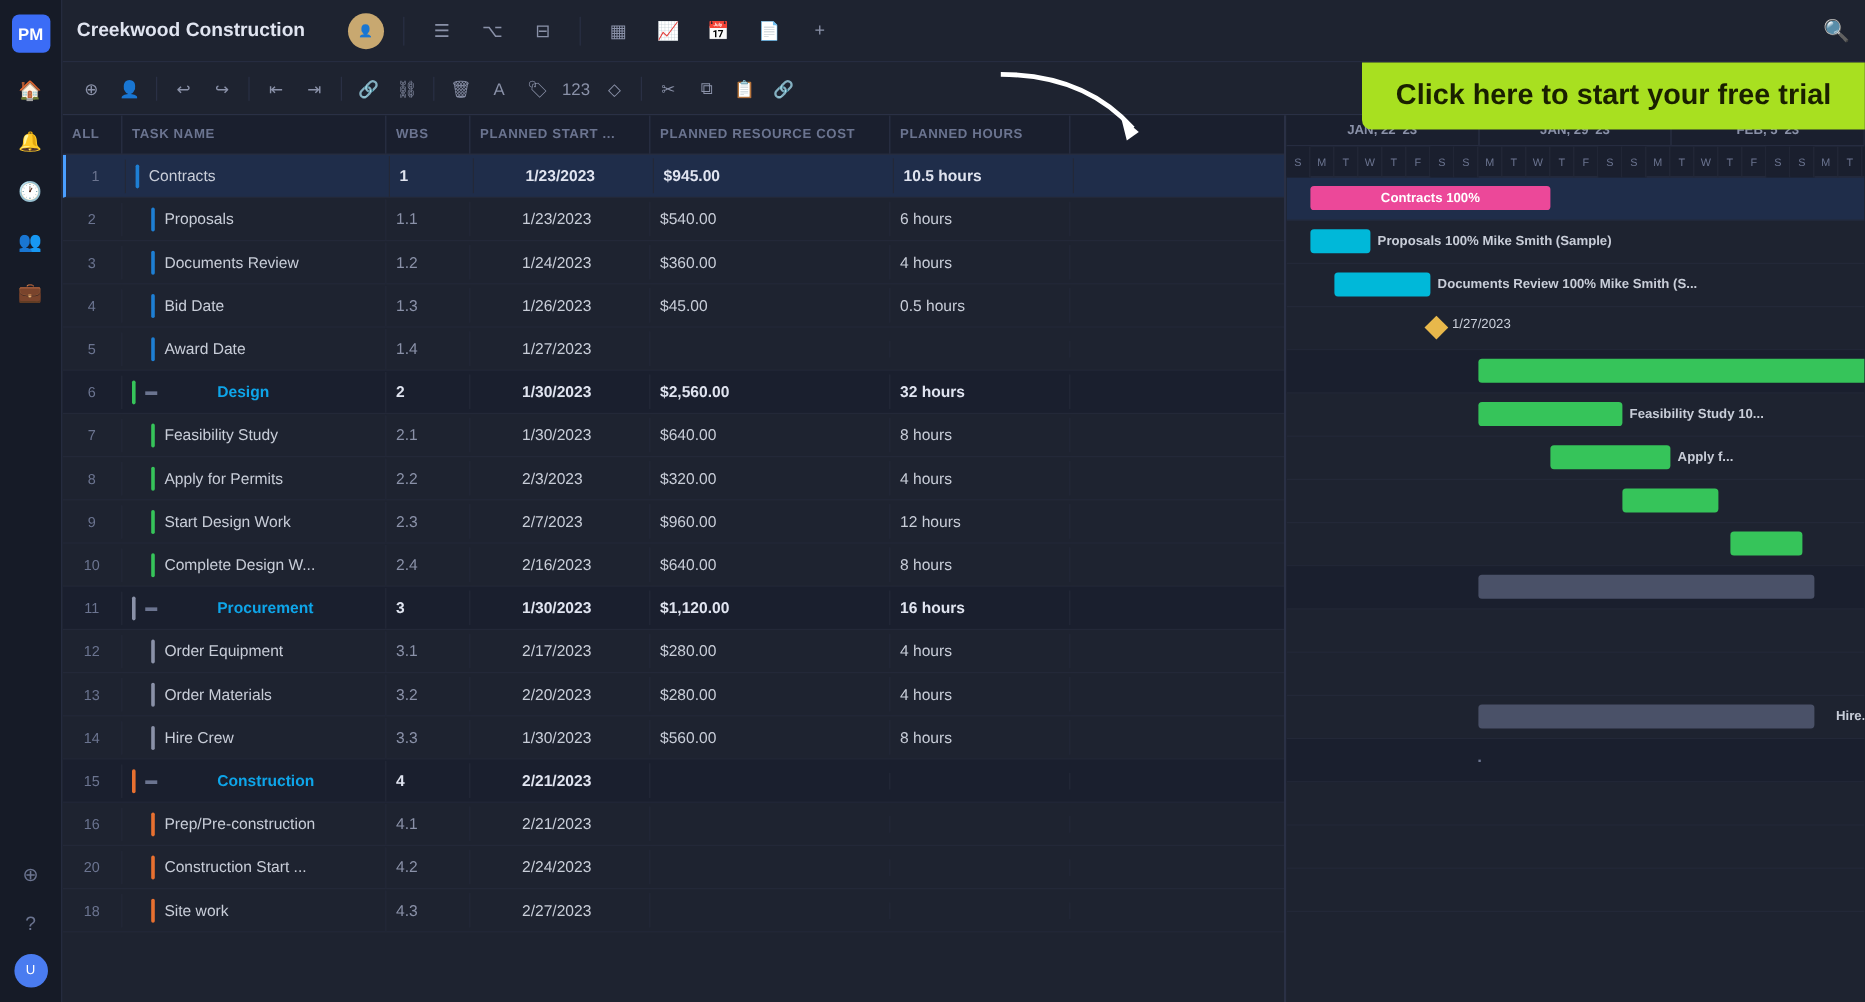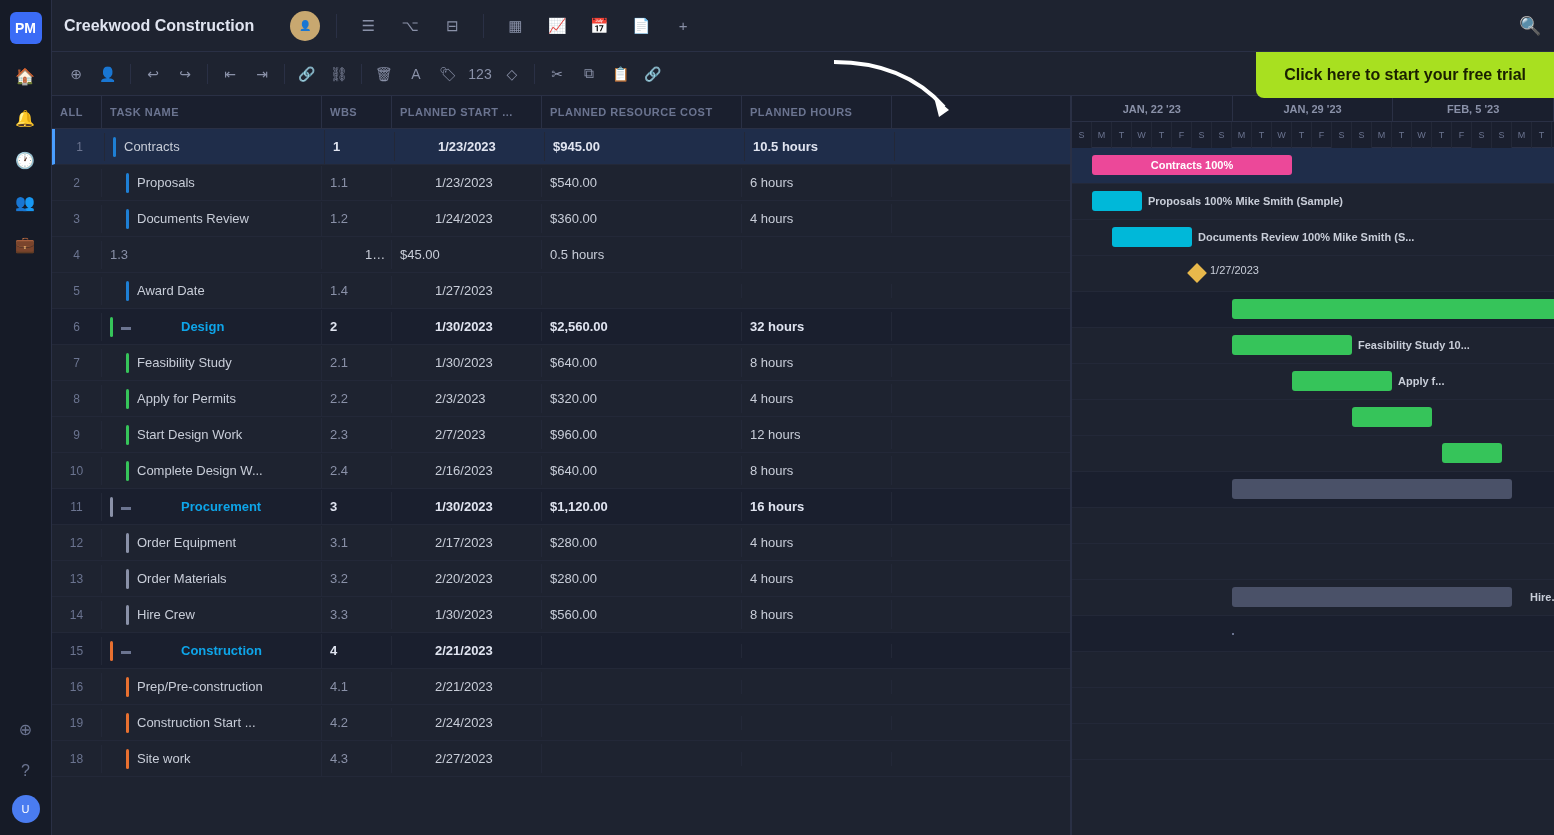--- a/index.html
+++ b/index.html
@@ -110,21 +110,21 @@
       cursor: pointer;
     }
 
     
     .free-trial-banner {
       position: absolute;
       top: 52px;
       right: 0;
       background: #a8e020;
       color: #1a2000;
-      font-size: 16px;
+      font-size: 24px;
       font-weight: 700;
       padding: 14px 28px;
       z-index: 100;
       border-radius: 0 0 0 8px;
       white-space: nowrap;
     }
 
     
     .arrow-annotation {
       position: absolute;
@@ -443,20 +443,24 @@
           Documents Review
         </div>
         <div class="td wbs">1.2</div>
         <div class="td date">1/24/2023</div>
         <div class="td cost">$360.00</div>
         <div class="td hours">4 hours</div>
       </div>
 
       <div class="table-row">
         <div class="td row-num">4</div>
+        <div class="td task-name indent">
+          <span style="width:3px;height:20px;background:#1e7fd4;display:inline-block;margin-right:4px;border-radius:2px;"></span>
+          Bid Date
+        </div>
         <div class="td wbs">1.3</div>
         <div class="td date">1/26/2023</div>
         <div class="td cost">$45.00</div>
         <div class="td hours">0.5 hours</div>
       </div>
 
       <div class="table-row">
         <div class="td row-num">5</div>
         <div class="td task-name indent">
           <span style="width:3px;height:20px;background:#1e7fd4;display:inline-block;margin-right:4px;border-radius:2px;"></span>
@@ -597,21 +601,21 @@
           <span style="width:3px;height:20px;background:#e87030;display:inline-block;margin-right:4px;border-radius:2px;"></span>
           Prep/Pre-construction
         </div>
         <div class="td wbs">4.1</div>
         <div class="td date">2/21/2023</div>
         <div class="td cost"></div>
         <div class="td hours"></div>
       </div>
 
       <div class="table-row">
-        <div class="td row-num">19</div>
+        <div class="td row-num">20</div>
         <div class="td task-name indent">
           <span style="width:3px;height:20px;background:#e87030;display:inline-block;margin-right:4px;border-radius:2px;"></span>
           Construction Start ...
         </div>
         <div class="td wbs">4.2</div>
         <div class="td date">2/24/2023</div>
         <div class="td cost"></div>
         <div class="td hours"></div>
       </div>
 

